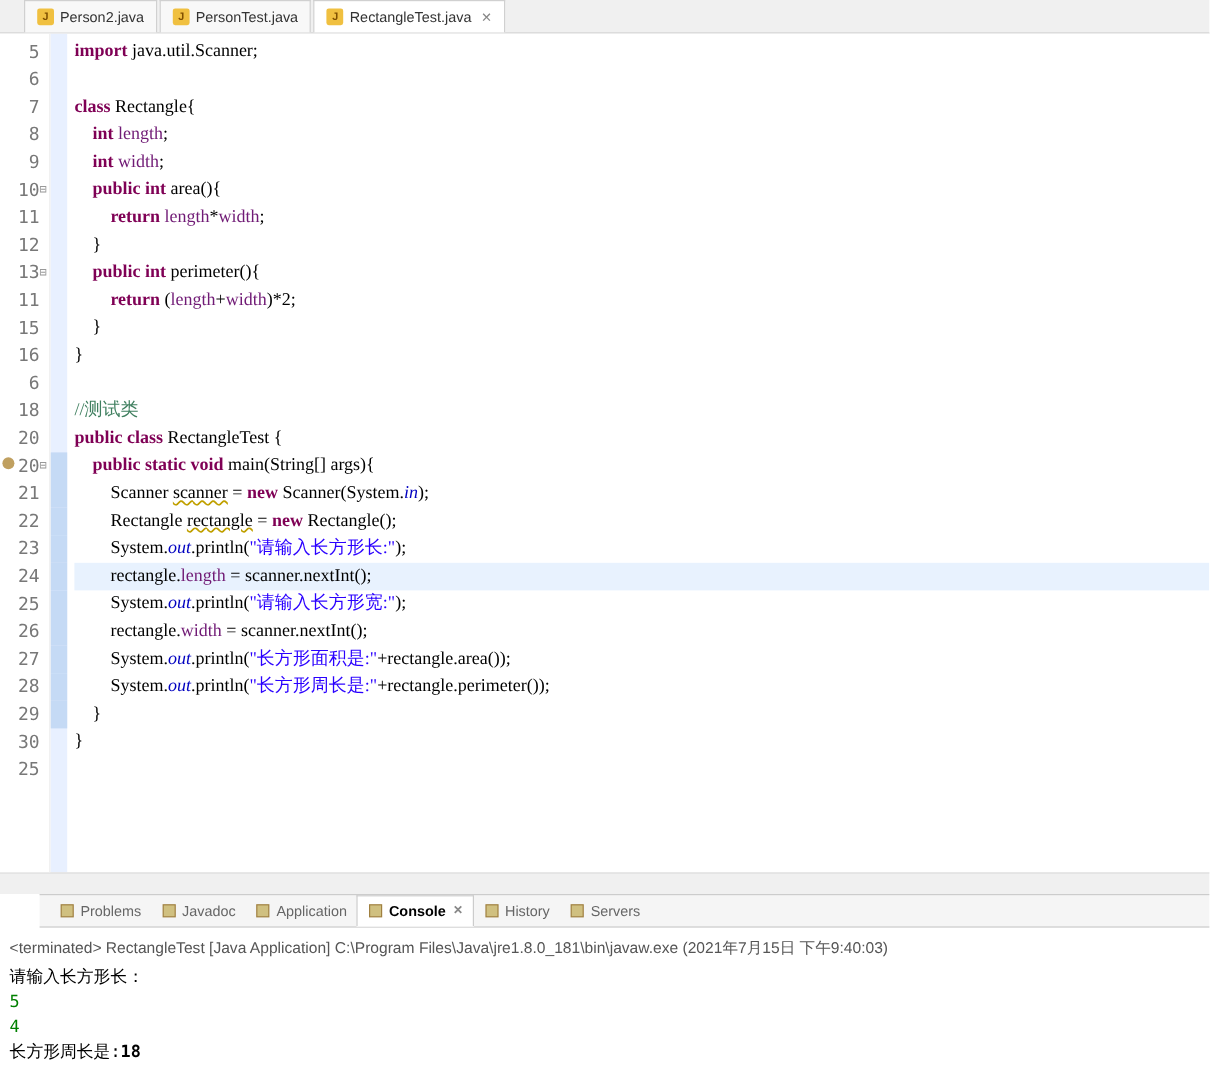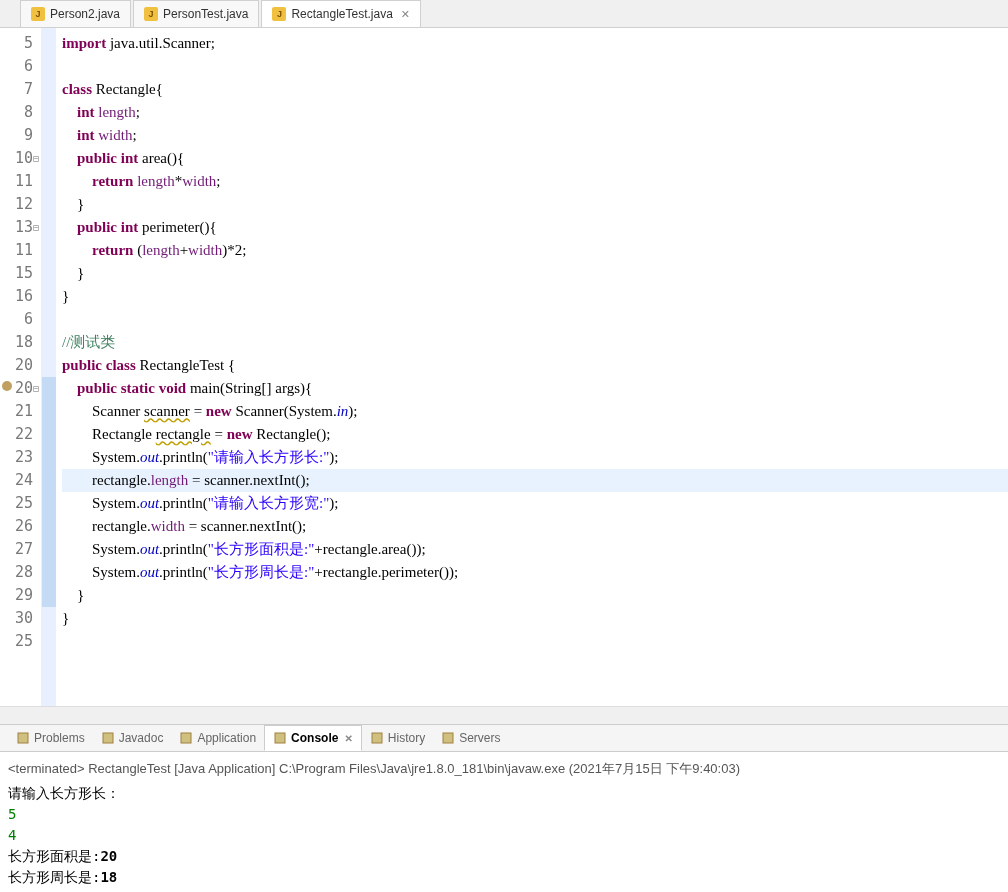--- a/index.html
+++ b/index.html
@@ -19,21 +19,21 @@
 .ruler-segment { background: #c5daf5; }
 .code { flex: 1; font-family: Consolas, monospace; font-size: 15px; line-height: 23px; padding: 4px 0 4px 6px; white-space: pre; overflow-x: auto; }
 .code-line { height: 23px; font-family: Liberation Serif, serif; }
 .code-line.highlight { background: #e8f2fe; }
 .kw { color: #7f0055; font-weight: bold; }
 .str { color: #2a00ff; }
 .cmt { color: #3f7f5f; }
 .field { color: #701a75; }
 .stat { color: #0000c0; font-style: italic; }
 .scroll-h { height: 18px; background: #f0f0f0; border-top: 1px solid #ddd; }
-.bottom-tabs { display: flex; background: #f5f5f5; border-top: 1px solid #ccc; border-bottom: 1px solid #ccc; height: 28px; align-items: center; padding-left: 8px; }
+.bottom-tabs { display: flex; background: #f5f5f5; border-top: 1px solid #ccc; border-bottom: 1px solid #ccc; height: 28px; align-items: center; padding-left: 8px; margin-left: 33px; }
 .btab { display: flex; align-items: center; padding: 0 8px; height: 100%; cursor: pointer; color: #666; font-size: 12px; }
 .btab.active { background: #fff; color: #000; font-weight: bold; border: 1px solid #ccc; border-bottom-color: #fff; }
 .btab-icon { width: 14px; height: 14px; margin-right: 4px; display: inline-block; }
 .console { padding: 4px 8px; font-family: Consolas, monospace; font-size: 14px; line-height: 21px; }
 .console-header { font-size: 13px; color: #555; font-family: Liberation Sans, sans-serif; padding: 2px 0 4px 0; }
 .console-line { color: #000; }
 .console-line.input { color: #008000; }
 .bold { font-weight: bold; }
 </style>
 </head>
@@ -158,16 +158,15 @@
       <span>Servers</span>
     </div>
   </div>
 
 <div class="console">
   <div class="console-header">&lt;terminated&gt; RectangleTest [Java Application] C:\Program Files\Java\jre1.8.0_181\bin\javaw.exe (2021年7月15日 下午9:40:03)</div>
   <div id="console-body">
       <div class="console-line">请输入长方形长：</div>
       <div class="console-line input">5</div>
       <div class="console-line input">4</div>
-      <div class="console-line"><span>长方形面积是:</span><span class="bold">20</span></div>
       <div class="console-line"><span>长方形周长是:</span><span class="bold">18</span></div>
     </div>
 </div>
 
 </body></html>

